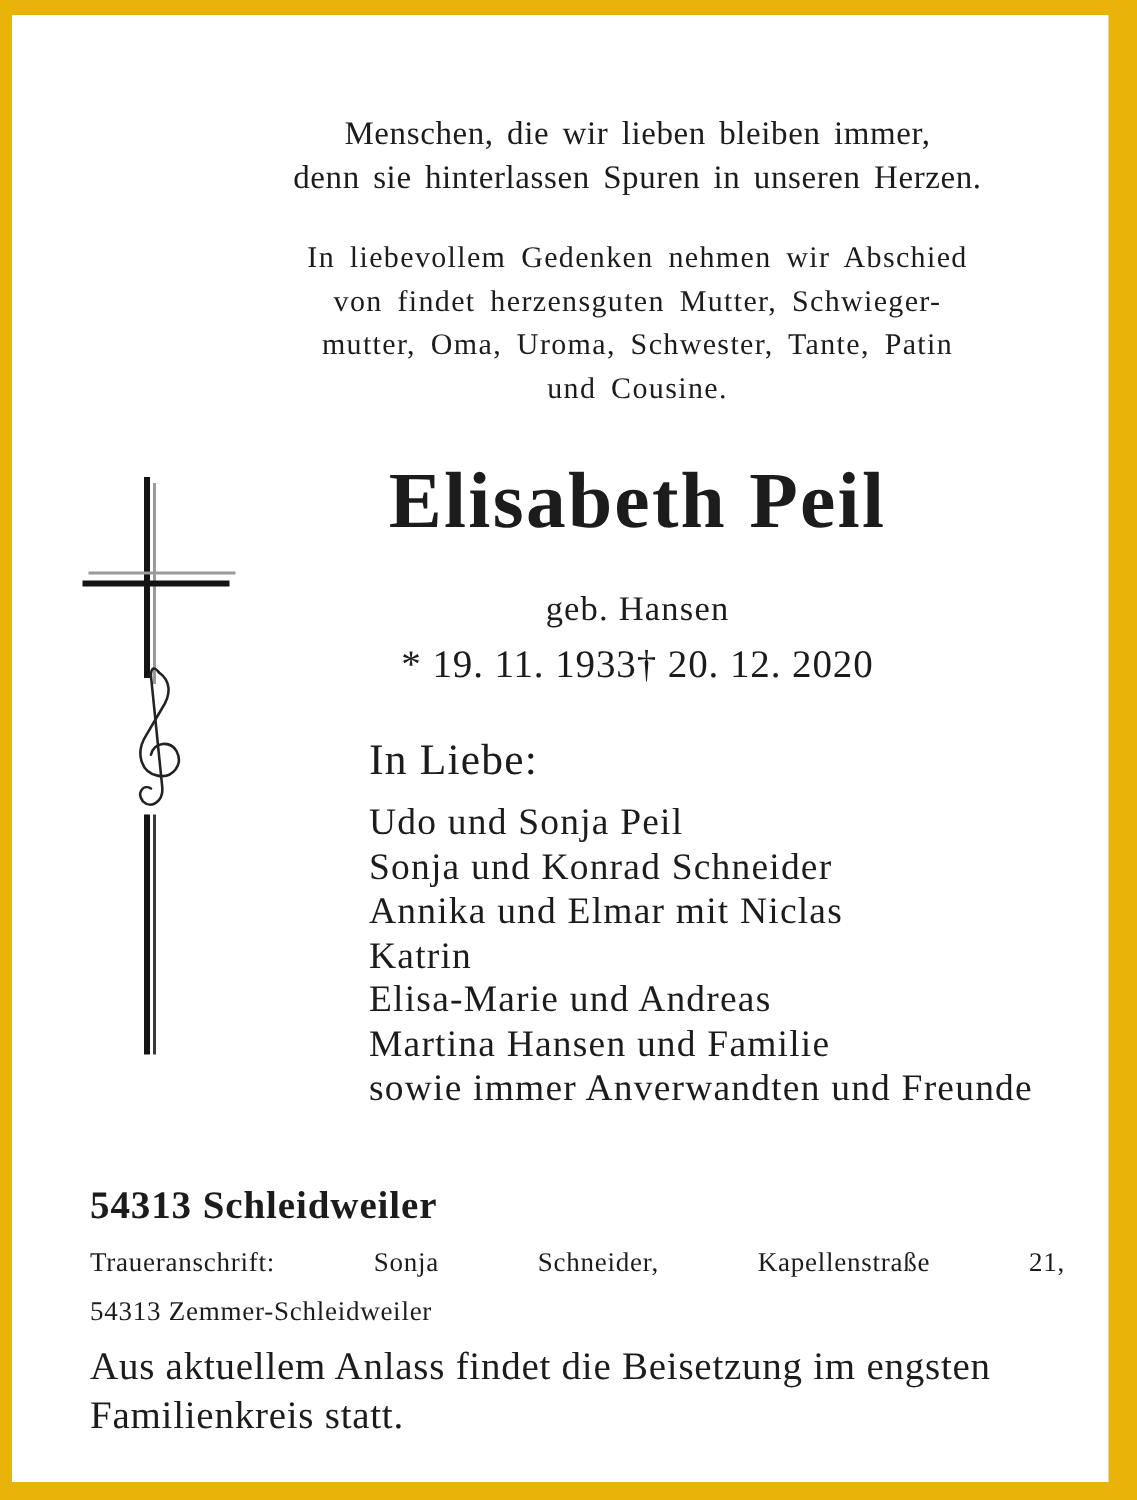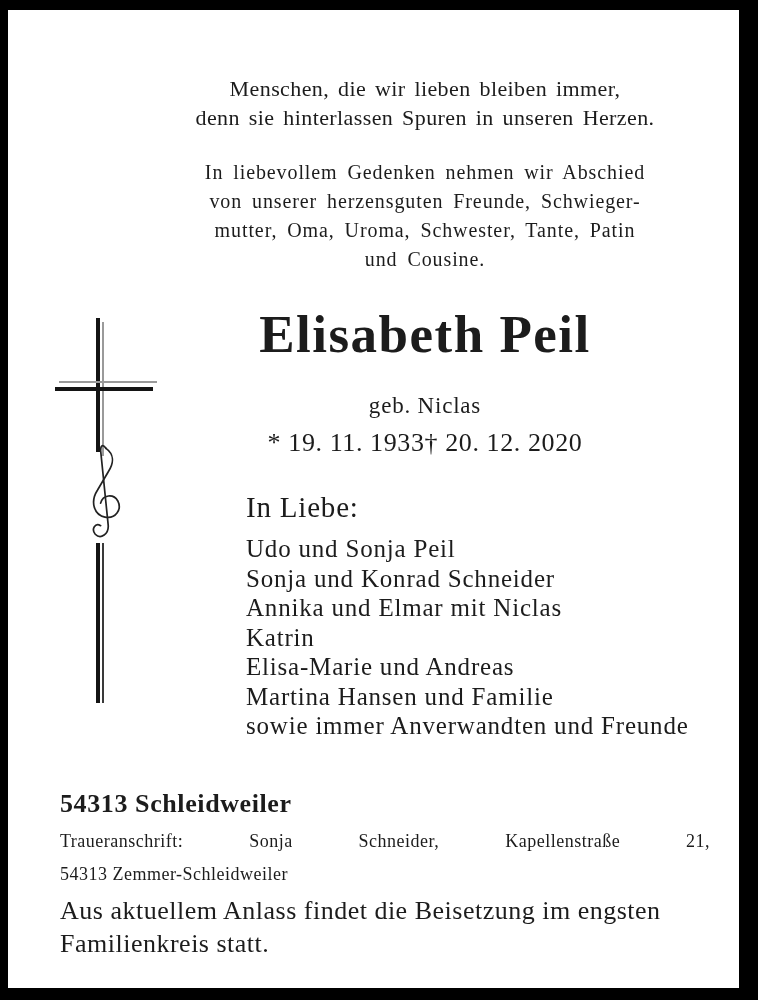--- a/index.html
+++ b/index.html
@@ -1,19 +1,19 @@
 <!DOCTYPE html>
 <html><head>
 <meta charset="utf-8">
 <style>
   * { margin:0; padding:0; box-sizing:border-box; }
   body { background:#ffffff; font-family:"Liberation Serif", serif; }
   .card {
     position:relative; width:758px; height:1000px;
-    background:#000000; overflow:hidden;
+    background:#eab308; overflow:hidden;
   }
   .inner {
     position:absolute; left:8px; top:10px; width:731px; height:978px;
     background:#ffffff; color:#1c1c1c;
   }
   .center-col { position:absolute; left:128px; width:578px; text-align:center; }
   .poem  { top:64px; font-size:22px; line-height:29px; letter-spacing:0.4px; word-spacing:3px; }
   .intro { top:148px; font-size:20px; line-height:29px; letter-spacing:0.9px; word-spacing:4px; }
   .name  { top:294px; font-size:53px; font-weight:bold; letter-spacing:1.5px; }
   .maiden{ top:383px; font-size:23px; letter-spacing:0.8px; }
@@ -45,40 +45,40 @@
 <div class="card">
   <div class="inner">
 
     <div class="center-col poem">
       <div>Menschen, die wir lieben bleiben immer,</div>
       <div>denn sie hinterlassen Spuren in unseren Herzen.</div>
     </div>
 
     <div class="center-col intro">
       <div>In liebevollem Gedenken nehmen wir Abschied</div>
-      <div>von unserer herzensguten Freunde, Schwieger-</div>
+      <div>von findet herzensguten Mutter, Schwieger-</div>
       <div>mutter, Oma, Uroma, Schwester, Tante, Patin</div>
       <div>und Cousine.</div>
     </div>
 
     <div class="orn">
       <div class="cross-v2"></div>
       <div class="cross-v"></div>
       <div class="cross-h2"></div>
       <div class="cross-h"></div>
       <svg class="clef" viewBox="0 0 40 95" fill="none" stroke="#222222" stroke-width="1.6" stroke-linecap="round">
         <path d="M20 5 C27 10 28 18 22 27 L12 44 C5 55 9 67 19 69 C29 71 35 62 31 54 C27 47 17 48 15 56"></path>
         <path d="M20 5 C17 1 15 2 15 7 L22 76 C23 85 15 90 10 85 C6 80 10 74 15 77"></path>
       </svg>
       <div class="dline-a"></div>
       <div class="dline-b"></div>
     </div>
 
     <div class="center-col name">Elisabeth Peil</div>
-    <div class="center-col maiden">geb. Niclas</div>
+    <div class="center-col maiden">geb. Hansen</div>
 
     <div class="center-col dates">
       <span>* 19. 11. 1933</span>
       <span>† 20. 12. 2020</span>
     </div>
 
     <div class="loving">In Liebe:</div>
 
     <div class="mourners">
       <div>Udo und Sonja Peil</div>

